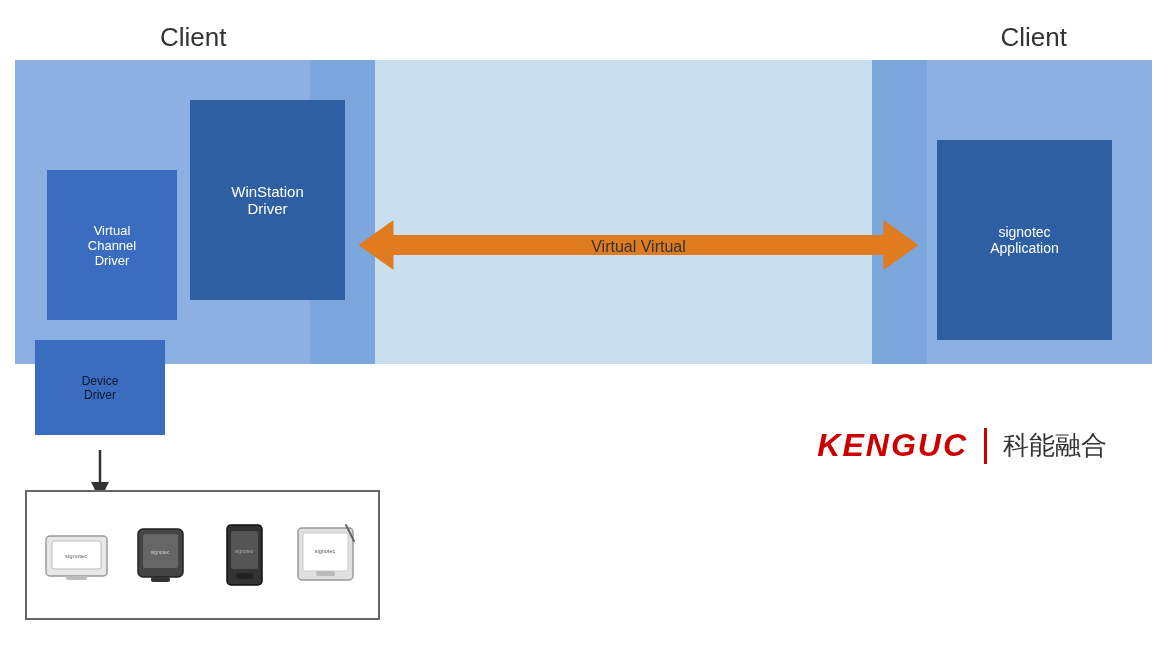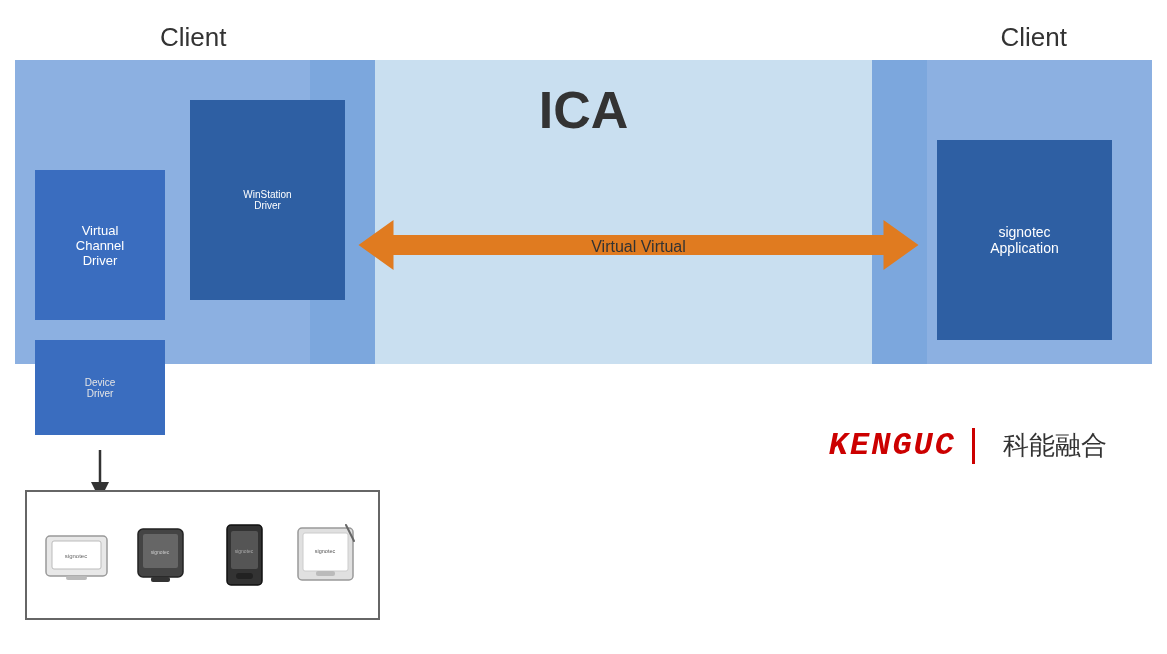--- a/index.html
+++ b/index.html
@@ -60,29 +60,29 @@
       top: 100px;
       left: 190px;
       width: 155px;
       height: 200px;
       background: #2e5fa3;
       z-index: 5;
       display: flex;
       align-items: center;
       justify-content: center;
       color: white;
-      font-size: 10px;
+      font-size: 15px;
       text-align: center;
     }
 
     
     .vcd-box {
       position: absolute;
       top: 170px;
-      left: 35px;
+      left: 47px;
       width: 130px;
       height: 150px;
       background: #3a6dbf;
       z-index: 4;
       display: flex;
       align-items: center;
       justify-content: center;
       color: white;
       font-size: 13px;
       text-align: center;
@@ -93,22 +93,22 @@
       position: absolute;
       top: 340px;
       left: 35px;
       width: 130px;
       height: 95px;
       background: #3a6dbf;
       z-index: 4;
       display: flex;
       align-items: center;
       justify-content: center;
-      color: #e5e5e5;
-      font-size: 10px;
+      color: #0f172a;
+      font-size: 12px;
       text-align: center;
     }
 
     
     .signotec-box {
       position: absolute;
       top: 140px;
       right: 55px;
       width: 175px;
       height: 200px;
@@ -204,60 +204,57 @@
 
     
     .logo-area {
       position: absolute;
       bottom: 30px;
       right: 60px;
       z-index: 10;
       display: flex;
       align-items: center;
       gap: 16px;
-      font-family: Liberation Mono, monospace;
     }
 
     .logo-kenguc {
       font-size: 32px;
       font-weight: bold;
       color: #cc0000;
       letter-spacing: 2px;
       font-style: italic;
     }
 
     .logo-separator {
       width: 3px;
       height: 36px;
       background: #cc0000;
     }
 
     .logo-chinese {
       font-size: 26px;
       color: #333;
-      margin-left: 12px;
     }
 
   </style>
 </head>
 <body>
 
 <div class="main-container">
 
   <div class="ica-band"></div>
 
   <div style="position:absolute;top:60px;left:15px;width:360px;bottom:130px;background:rgba(91,143,212,0.7);z-index:2;"></div>
 
   <div style="position:absolute;top:60px;right:15px;width:280px;bottom:130px;background:rgba(91,143,212,0.7);z-index:2;"></div>
 
   <div class="section-label client-label">Client</div>
 
   <div class="section-label" style="right:100px;">Client</div>
 
-  <div class="ica-text">ICA</div>
 
   <div class="winstation-box">
     <span>WinStation<br>Driver</span>
   </div>
 
   <div class="vcd-box">
     <span>Virtual<br>Channel<br>Driver</span>
   </div>
 
   <div class="dd-box">

